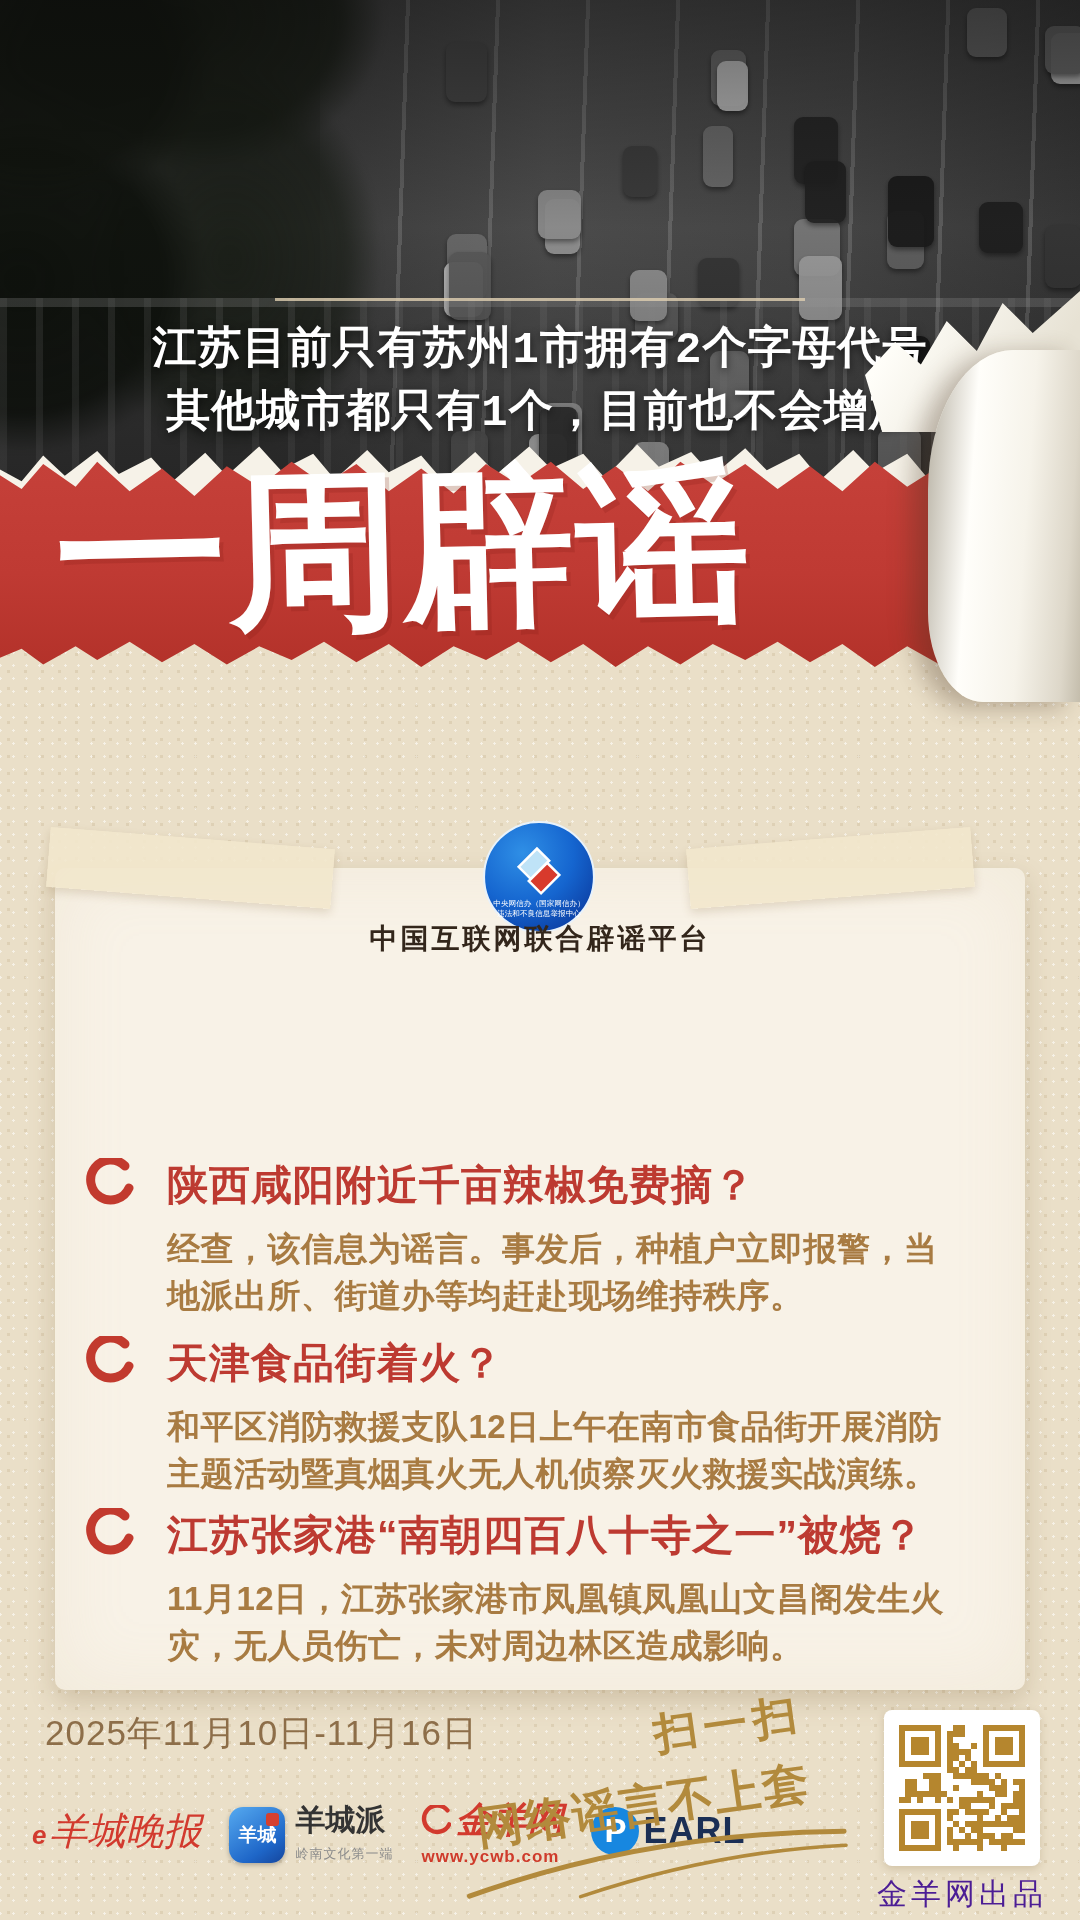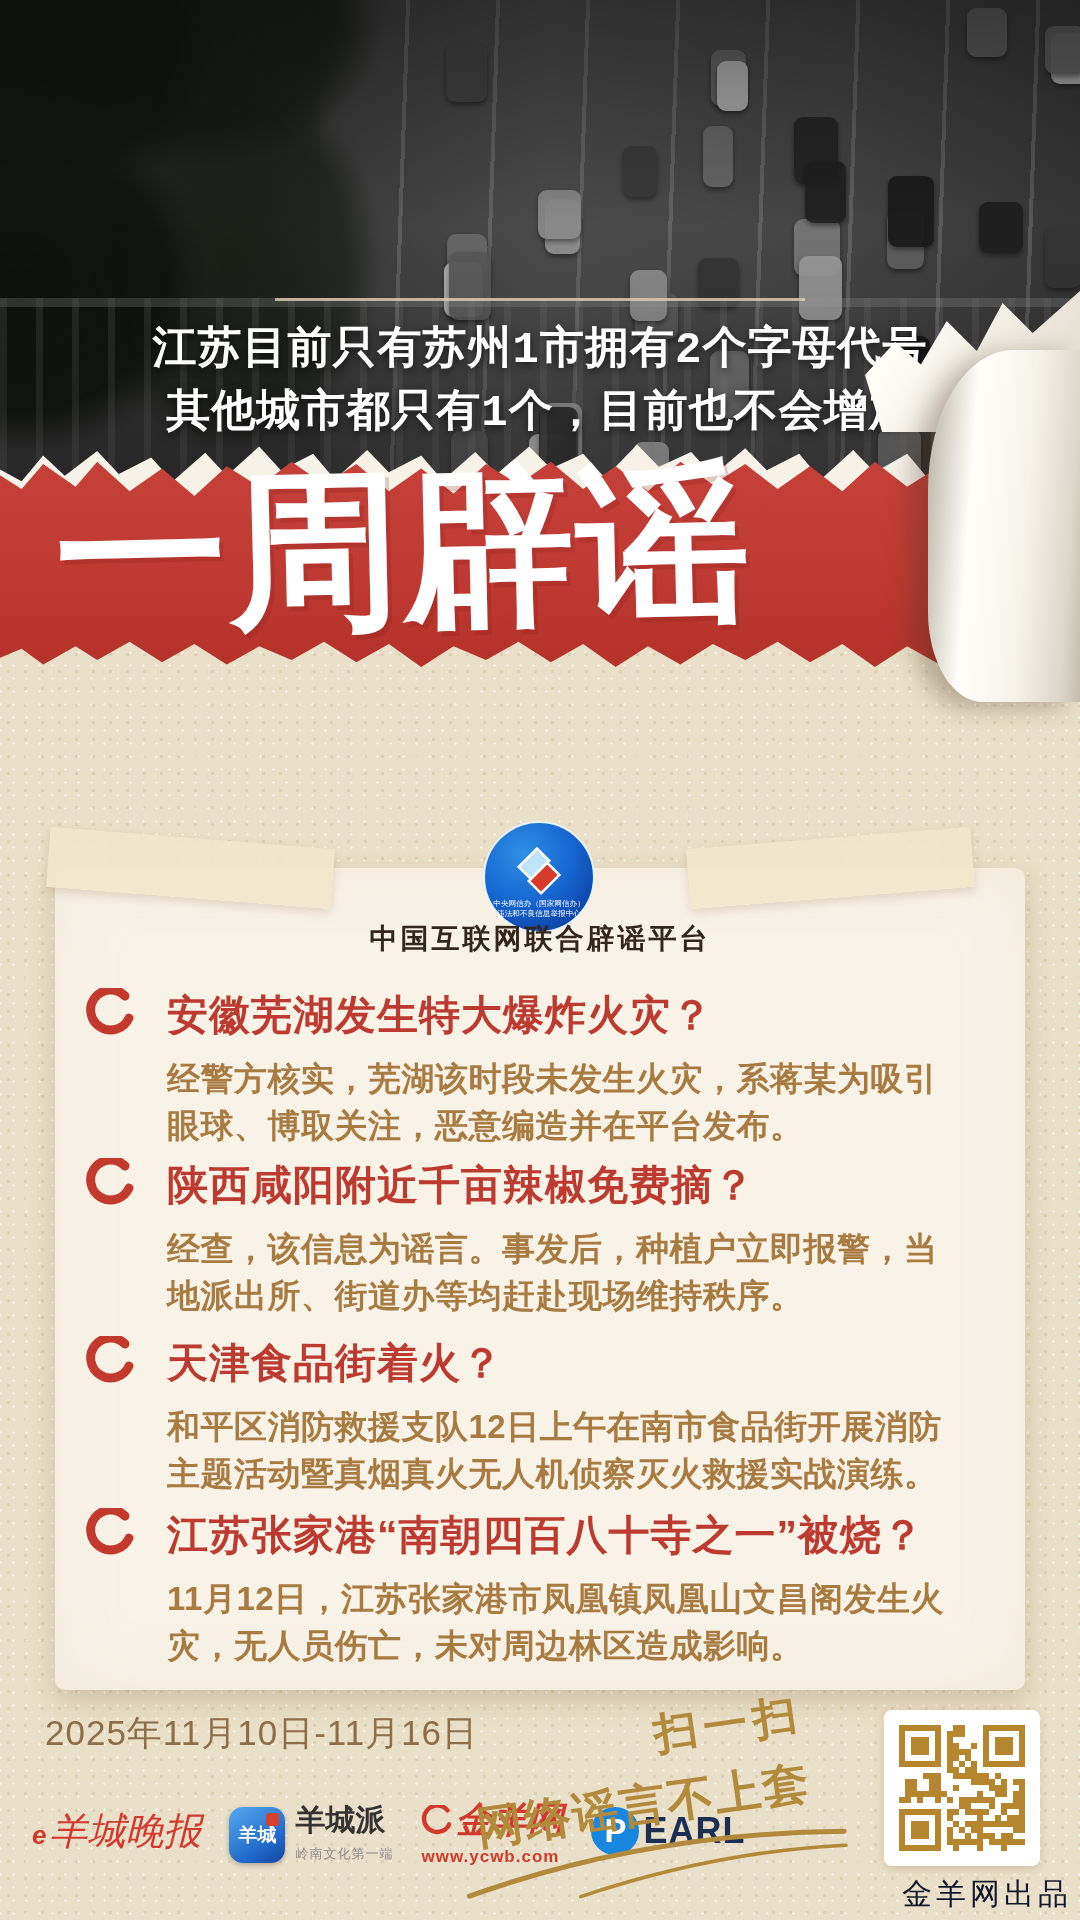--- a/index.html
+++ b/index.html
@@ -107,22 +107,22 @@
 
   .scan{position:absolute;left:428px;top:1708px;width:430px;z-index:8;transform:rotate(-8deg);
      color:#b28a3c;text-align:center;font-family:"Liberation Serif",serif;}
   .scan1{font-size:44px;font-weight:900;padding-left:190px;letter-spacing:6px;}
   .scan2{font-size:46px;font-weight:900;margin-top:8px;letter-spacing:2px;}
   .swooshes{display:block;margin-top:2px;}
 
   .qr{position:absolute;left:884px;top:1710px;width:156px;height:156px;z-index:8;
      background:#fff;border-radius:8px;display:flex;align-items:center;justify-content:center;
      box-shadow:0 3px 8px rgba(120,90,40,.22);}
-  .producer{position:absolute;left:852px;top:1874px;width:220px;text-align:right;z-index:8;
-     font-size:30px;color:#0f172a;letter-spacing:4px;}
+  .producer{position:absolute;left:852px;top:1874px;width:220px;text-align:center;z-index:8;
+     font-size:30px;color:#4c1d95;letter-spacing:4px;}
 </style>
 </head>
 <body>
 
 <div class="page">
 
   <div class="photo">
     <div class="road"></div>
     <div class="trees"></div>
     <div class="cars" id="cars">
@@ -196,29 +196,20 @@
       <g stroke="#fff" stroke-width="2.5">
         <path d="M36 46 L54 28 L66 40 L48 58 Z" fill="#bfe3f7"></path>
         <path d="M76 54 L58 72 L46 60 L64 42 Z" fill="#d83a2c"></path>
       </g>
       <text x="56" y="84" text-anchor="middle" font-size="7.5" fill="#fff">中央网信办（国家网信办）</text>
       <text x="56" y="94" text-anchor="middle" font-size="7.5" fill="#fff">违法和不良信息举报中心</text>
     </svg>
   </div>
   <div class="platform-name">中国互联网联合辟谣平台</div>
 
-  <div class="rumor r1">
-    <div class="bullet">
-      <svg viewBox="0 0 52 52" width="52" height="52">
-          <path d="M40 8 A 20 20 0 1 0 44 30" fill="none" stroke="#c23a2e" stroke-width="9" stroke-linecap="round"></path>
-        </svg>
-    </div>
-    <div class="rumor-title">安徽芜湖发生特大爆炸火灾？</div>
-    <div class="rumor-desc">经警方核实，芜湖该时段未发生火灾，系蒋某为吸引眼球、博取关注，恶意编造并在平台发布。</div>
-  </div>
   <div class="rumor r2">
     <div class="bullet">
       <svg viewBox="0 0 52 52" width="52" height="52">
           <path d="M40 8 A 20 20 0 1 0 44 30" fill="none" stroke="#c23a2e" stroke-width="9" stroke-linecap="round"></path>
         </svg>
     </div>
     <div class="rumor-title">陕西咸阳附近千亩辣椒免费摘？</div>
     <div class="rumor-desc">经查，该信息为谣言。事发后，种植户立即报警，当地派出所、街道办等均赶赴现场维持秩序。</div>
   </div>
   <div class="rumor r3">

